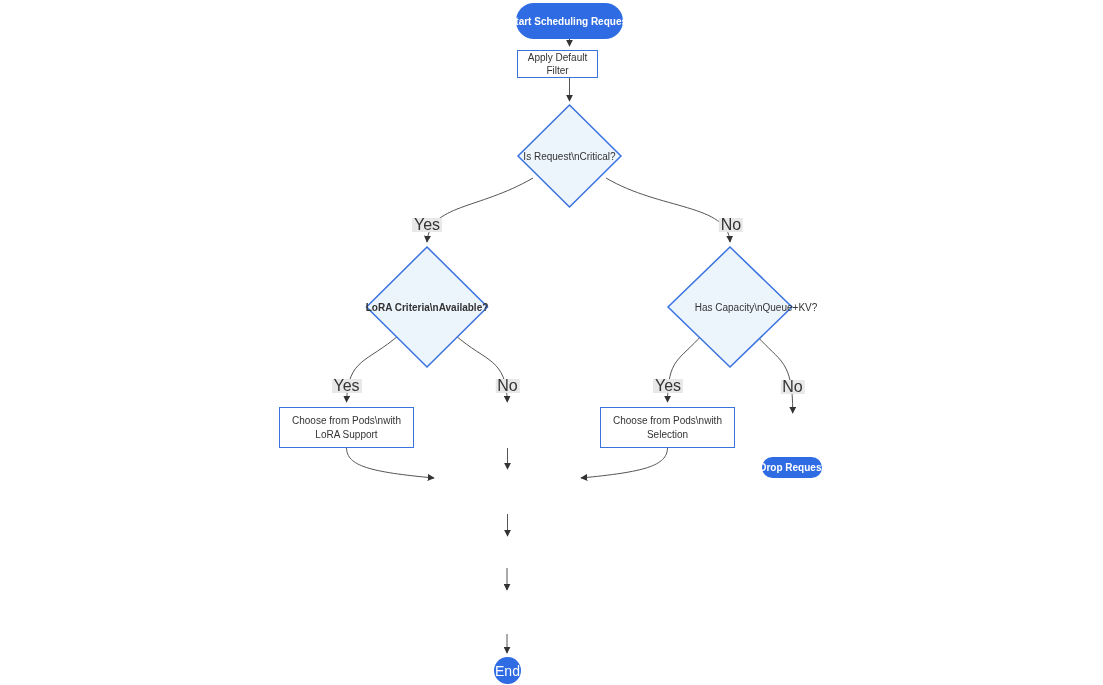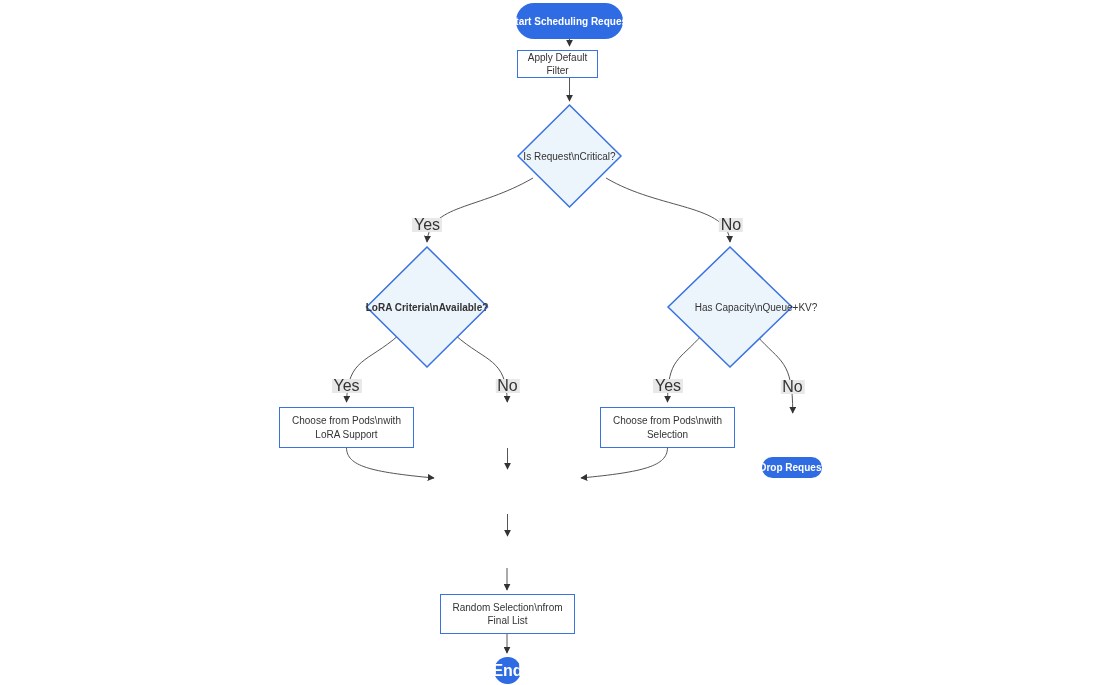--- a/index.html
+++ b/index.html
@@ -46,22 +46,22 @@
     align-items: center;
     justify-content: center;
     border-radius: 999px;
     white-space: nowrap;
   }
   .circle-node {
     position: absolute;
     box-sizing: border-box;
     background: var(--accent, #2f6be2);
     color: #ffffff;
-    font-weight: bold;
-    font-size: 16px;
+    font-weight: normal;
+    font-size: 14px;
     display: flex;
     align-items: center;
     justify-content: center;
     border-radius: 50%;
   }
   .diamond-label {
     position: absolute;
     transform: translate(-50%, -50%);
     color: var(--text-color, #333333);
     font-size: 10px;
@@ -124,24 +124,20 @@
   <div class="rect-node" style="left:279px; top:407px; width:135px; height:41px;">
     <span>Choose from Pods\nwith</span>
     <span>LoRA Support</span>
   </div>
   <div class="rect-node" style="left:600px; top:407px; width:135px; height:41px;">
     <span>Choose from Pods\nwith</span>
     <span>Selection</span>
   </div>
   <div class="pill-node" style="left:762px; top:418px; width:60px; height:21px;margin-top:39px;">Drop Request</div>
 
-  <div class="rect-node" style="left:440px; top:594px; width:135px; height:40px;">
-    <span>Random Selection\nfrom</span>
-    <span>Final List</span>
-  </div>
 
   <div class="circle-node" style="left:494px; top:657px; width:27px; height:27px;">End</div>
 
   <div class="edge-label" style="left:427px; top:225px;">Yes</div>
   <div class="edge-label" style="left:731px; top:225px;">No</div>
   <div class="edge-label" style="left:346.5px; top:386px;">Yes</div>
   <div class="edge-label" style="left:507.5px; top:386px;">No</div>
   <div class="edge-label" style="left:668px; top:386px;">Yes</div>
   <div class="edge-label" style="left:792.5px; top:387px;">No</div>
 

